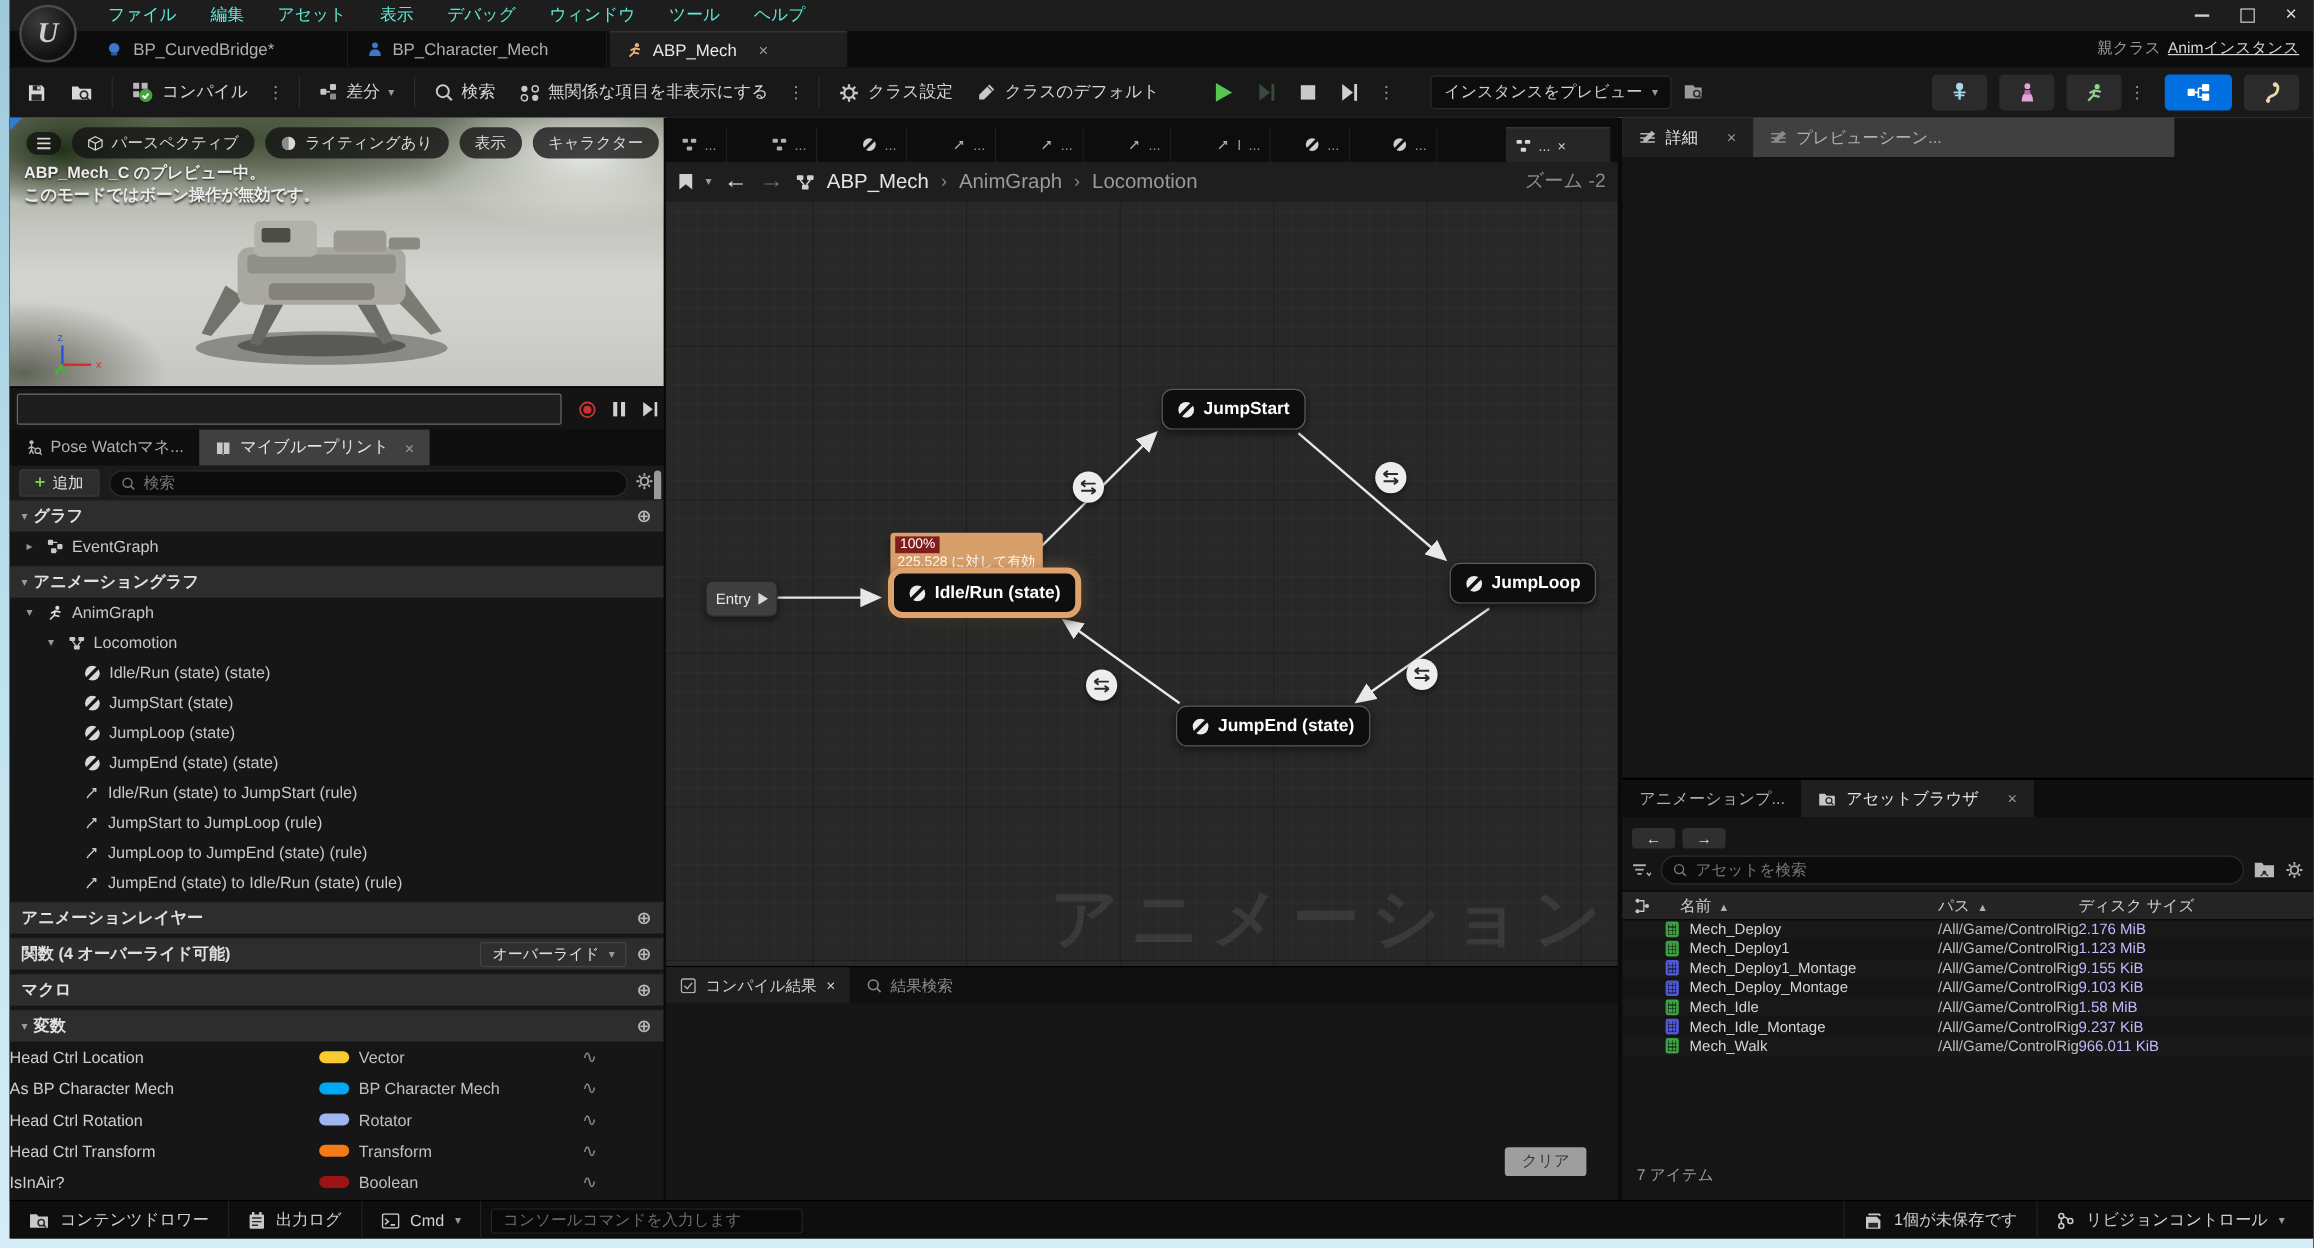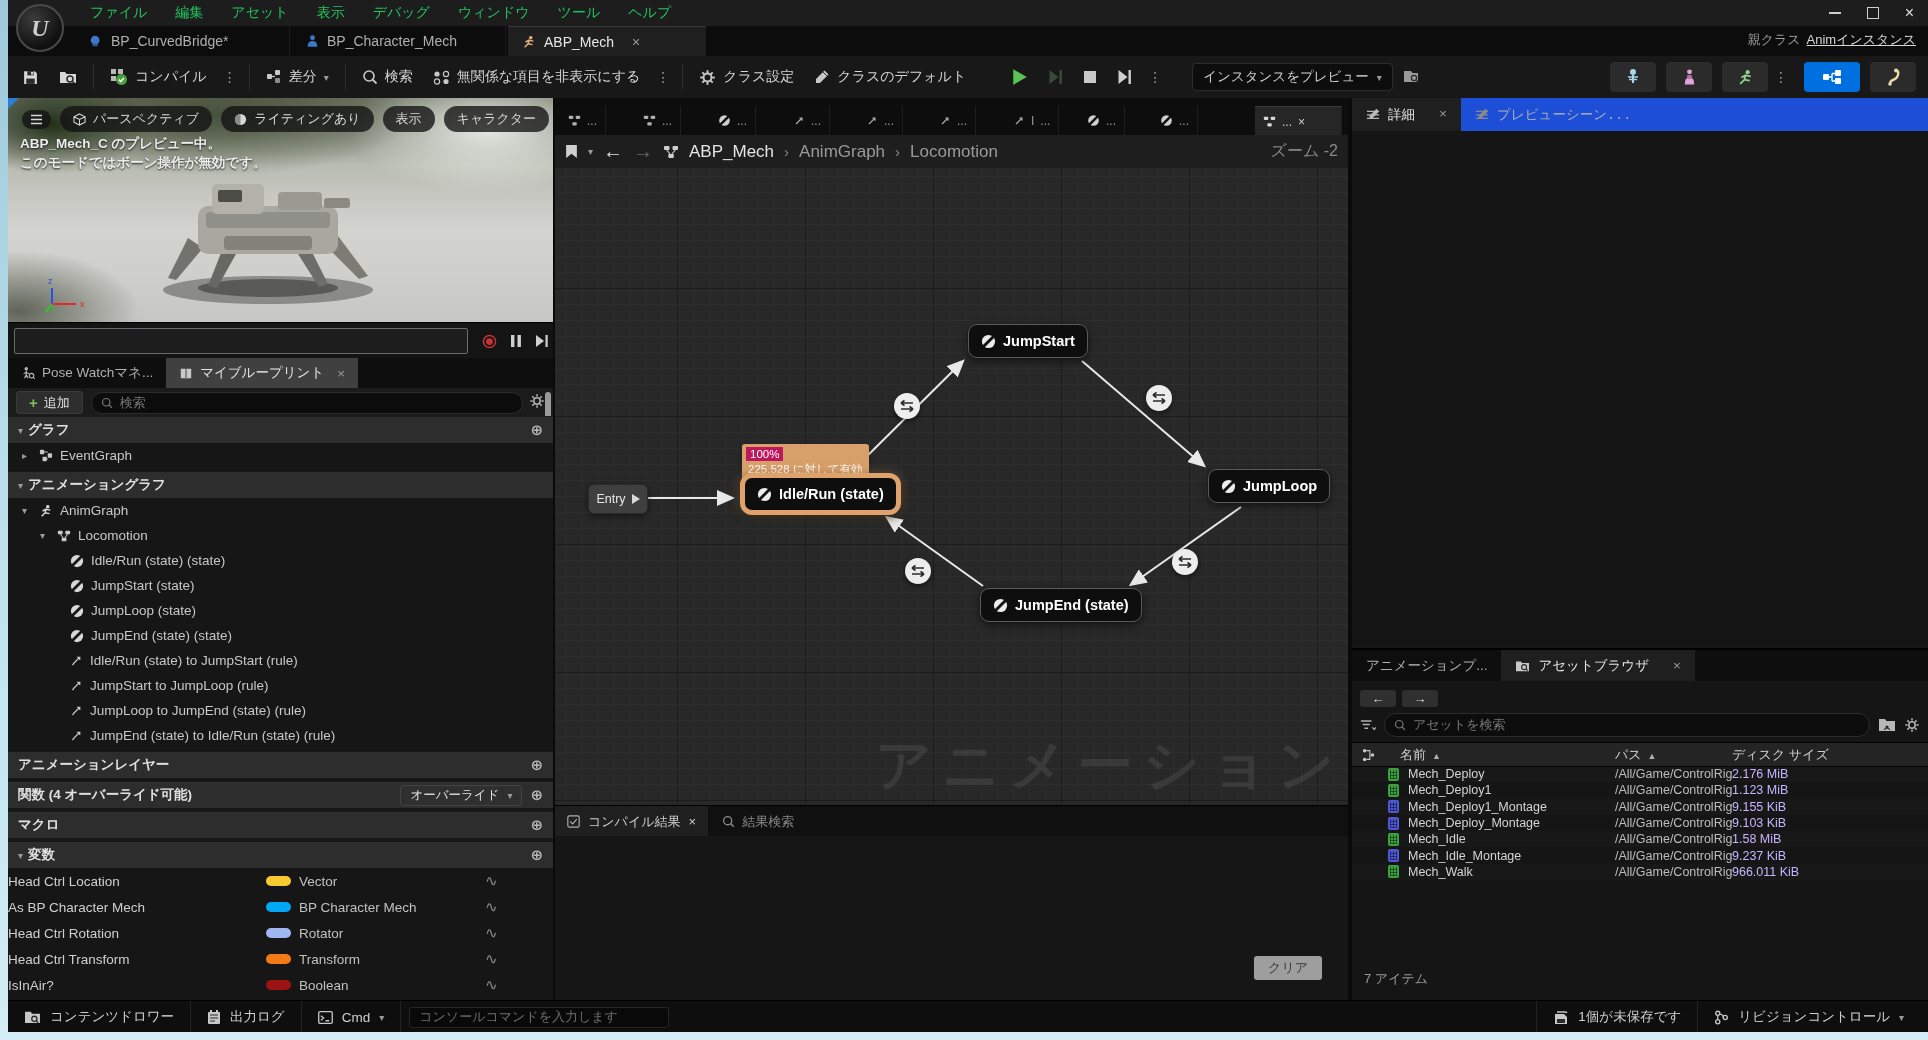--- a/index.html
+++ b/index.html
@@ -10,21 +10,21 @@
   .abs{position:absolute;}
   .window{position:absolute;left:8px;top:0;width:1920px;height:1032px;background:#141414;overflow:hidden;}
 
   
   .menubar{position:absolute;left:0;top:0;width:100%;height:26px;background:#1d1d1d;}
   .logo{position:absolute;left:8px;top:4px;width:44px;height:44px;border-radius:50%;
     background:radial-gradient(circle at 35% 30%,#3c3c3c,#101010 70%);border:2px solid #4a4a4a;z-index:30;
     display:flex;align-items:center;justify-content:center;}
   .logo span{font-family:"Liberation Serif",serif;font-size:24px;font-weight:bold;color:#cfcfcf;font-style:italic;}
   .menus{position:absolute;left:70px;top:0;height:26px;display:flex;align-items:center;gap:4px;}
-  .menu-item{padding:3px 12px;color:#22c55e;font-size:14px;cursor:default;}
+  .menu-item{padding:3px 12px;color:#5eead4;font-size:14px;cursor:default;}
   .winctl{position:absolute;right:6px;top:0;height:26px;display:flex;align-items:center;gap:26px;padding-right:8px;}
   .winctl .min{width:12px;height:2px;background:#cfcfcf;}
   .winctl .max{width:10px;height:10px;border:1.5px solid #cfcfcf;}
   .winctl .cls{color:#e0e0e0;font-size:16px;line-height:10px;}
 
   
   .assettabs{position:absolute;left:0;top:26px;width:100%;height:30px;background:#0c0c0c;border-bottom:1px solid #000;}
   .atab{position:absolute;top:0;height:30px;display:flex;align-items:center;gap:8px;padding:0 14px;color:#b0b0b0;font-size:14px;border-right:1px solid #1c1c1c;box-sizing:border-box;}
   .atab.active{background:#1f1f1f;color:#e8e8e8;border-top:1px solid #3a3a3a;}
   .atab .x{color:#9a9a9a;font-size:14px;margin-left:10px;}
@@ -112,32 +112,32 @@
       linear-gradient(90deg,rgba(0,0,0,.38) 1px,transparent 1px),
       linear-gradient(rgba(255,255,255,.025) 1px,transparent 1px),
       linear-gradient(90deg,rgba(255,255,255,.025) 1px,transparent 1px);
     background-size:128px 128px,128px 128px,16px 16px,16px 16px;background-position:-6px -8px;}
   .watermark{position:absolute;left:320px;top:560px;font-size:56px;font-weight:bold;color:rgba(220,220,220,.10);letter-spacing:10px;white-space:nowrap;}
   .node{position:absolute;height:32px;background:#0e0e0e;border:1.5px solid #5a5a5a;border-radius:9px;display:flex;align-items:center;gap:7px;padding:0 12px;color:#fff;font-weight:bold;font-size:14.5px;box-shadow:0 3px 8px rgba(0,0,0,.55);white-space:nowrap;}
   .node.selected{border:5px solid #dfa26b;border-radius:12px;box-shadow:0 0 12px rgba(223,162,107,.35),0 3px 8px rgba(0,0,0,.6);}
   .entrynode{position:absolute;width:58px;height:28px;background:#3f3f3f;border:1px solid #2a2a2a;border-radius:6px;display:flex;align-items:center;justify-content:center;gap:6px;color:#e8e8e8;font-size:12.5px;box-shadow:0 2px 6px rgba(0,0,0,.5);}
   .entrypin{width:0;height:0;border-left:8px solid #d8d8d8;border-top:5px solid transparent;border-bottom:5px solid transparent;}
   .ttip{position:absolute;background:#d named;background:#d79f6a;border-radius:3px;padding:3px 6px 4px 6px;color:#fff;font-size:11.5px;line-height:14px;box-shadow:0 2px 5px rgba(0,0,0,.4);}
-  .ttip .hd{display:inline-block;background:#be185d;padding:0 4px;margin:-1px -2px 1px -2px;}
+  .ttip .hd{display:inline-block;background:#7f1d1d;padding:0 4px;margin:-1px -2px 1px -2px;}
   .transcircle{position:absolute;width:26px;height:26px;border-radius:50%;background:#ededed;box-shadow:0 2px 5px rgba(0,0,0,.5);display:flex;align-items:center;justify-content:center;}
 
   
   .compilebar{position:absolute;left:0;top:707px;width:793px;height:31px;background:#101010;display:flex;align-items:center;border-top:1px solid #000;}
   .ctab{display:flex;align-items:center;gap:8px;height:31px;background:#1f1f1f;padding:0 12px;color:#cfcfcf;font-size:13px;}
   .csearch{display:flex;align-items:center;gap:7px;color:#8a8a8a;font-size:13px;margin-left:14px;font-family:Liberation Serif, serif;}
   .compilebody{position:absolute;left:0;top:738px;width:793px;height:164px;background:#161616;}
   .clearbtn{position:absolute;right:26px;bottom:20px;background:#9e9e9e;color:#383838;border-radius:3px;padding:3px 14px;font-size:13px;}
 
   
-  .rp-tabs{position:absolute;left:0;top:0;width:576px;height:33px;background:#1d4ed8;display:flex;font-family:Liberation Mono, monospace;}
+  .rp-tabs{position:absolute;left:0;top:0;width:460px;height:33px;background:#404040;display:flex;}
   .rtab{display:flex;align-items:center;gap:8px;height:33px;padding:0 14px;color:#b0b0b0;font-size:13.5px;}
   .rtab.active{background:#1f1f1f;color:#e4e4e4;}
   .rtab .x{color:#9a9a9a;margin-left:16px;}
   .detailsbody{position:absolute;left:0;top:33px;width:576px;height:515px;background:#151515;}
   .rp-bottom{position:absolute;left:0;top:550px;width:576px;bottom:0;background:#151515;border-top:2px solid #000;}
   .ab-tabs{position:absolute;left:0;top:0;width:576px;height:31px;background:#0e0e0e;display:flex;}
   .ab-nav{position:absolute;left:8px;top:40px;display:flex;gap:6px;}
   .navbtn{width:36px;height:17px;background:#2f2f2f;border-radius:3px;display:flex;align-items:center;justify-content:center;color:#d8d8d8;font-size:13px;}
   .ab-search{position:absolute;left:0px;top:62px;width:576px;height:26px;display:flex;align-items:center;gap:8px;padding:0 8px;box-sizing:border-box;}
   .ab-table-head{position:absolute;left:0;top:92px;width:576px;height:23px;background:#242424;border-top:1px solid #000;border-bottom:1px solid #000;display:flex;align-items:center;color:#d0d0d0;font-size:13px;}

